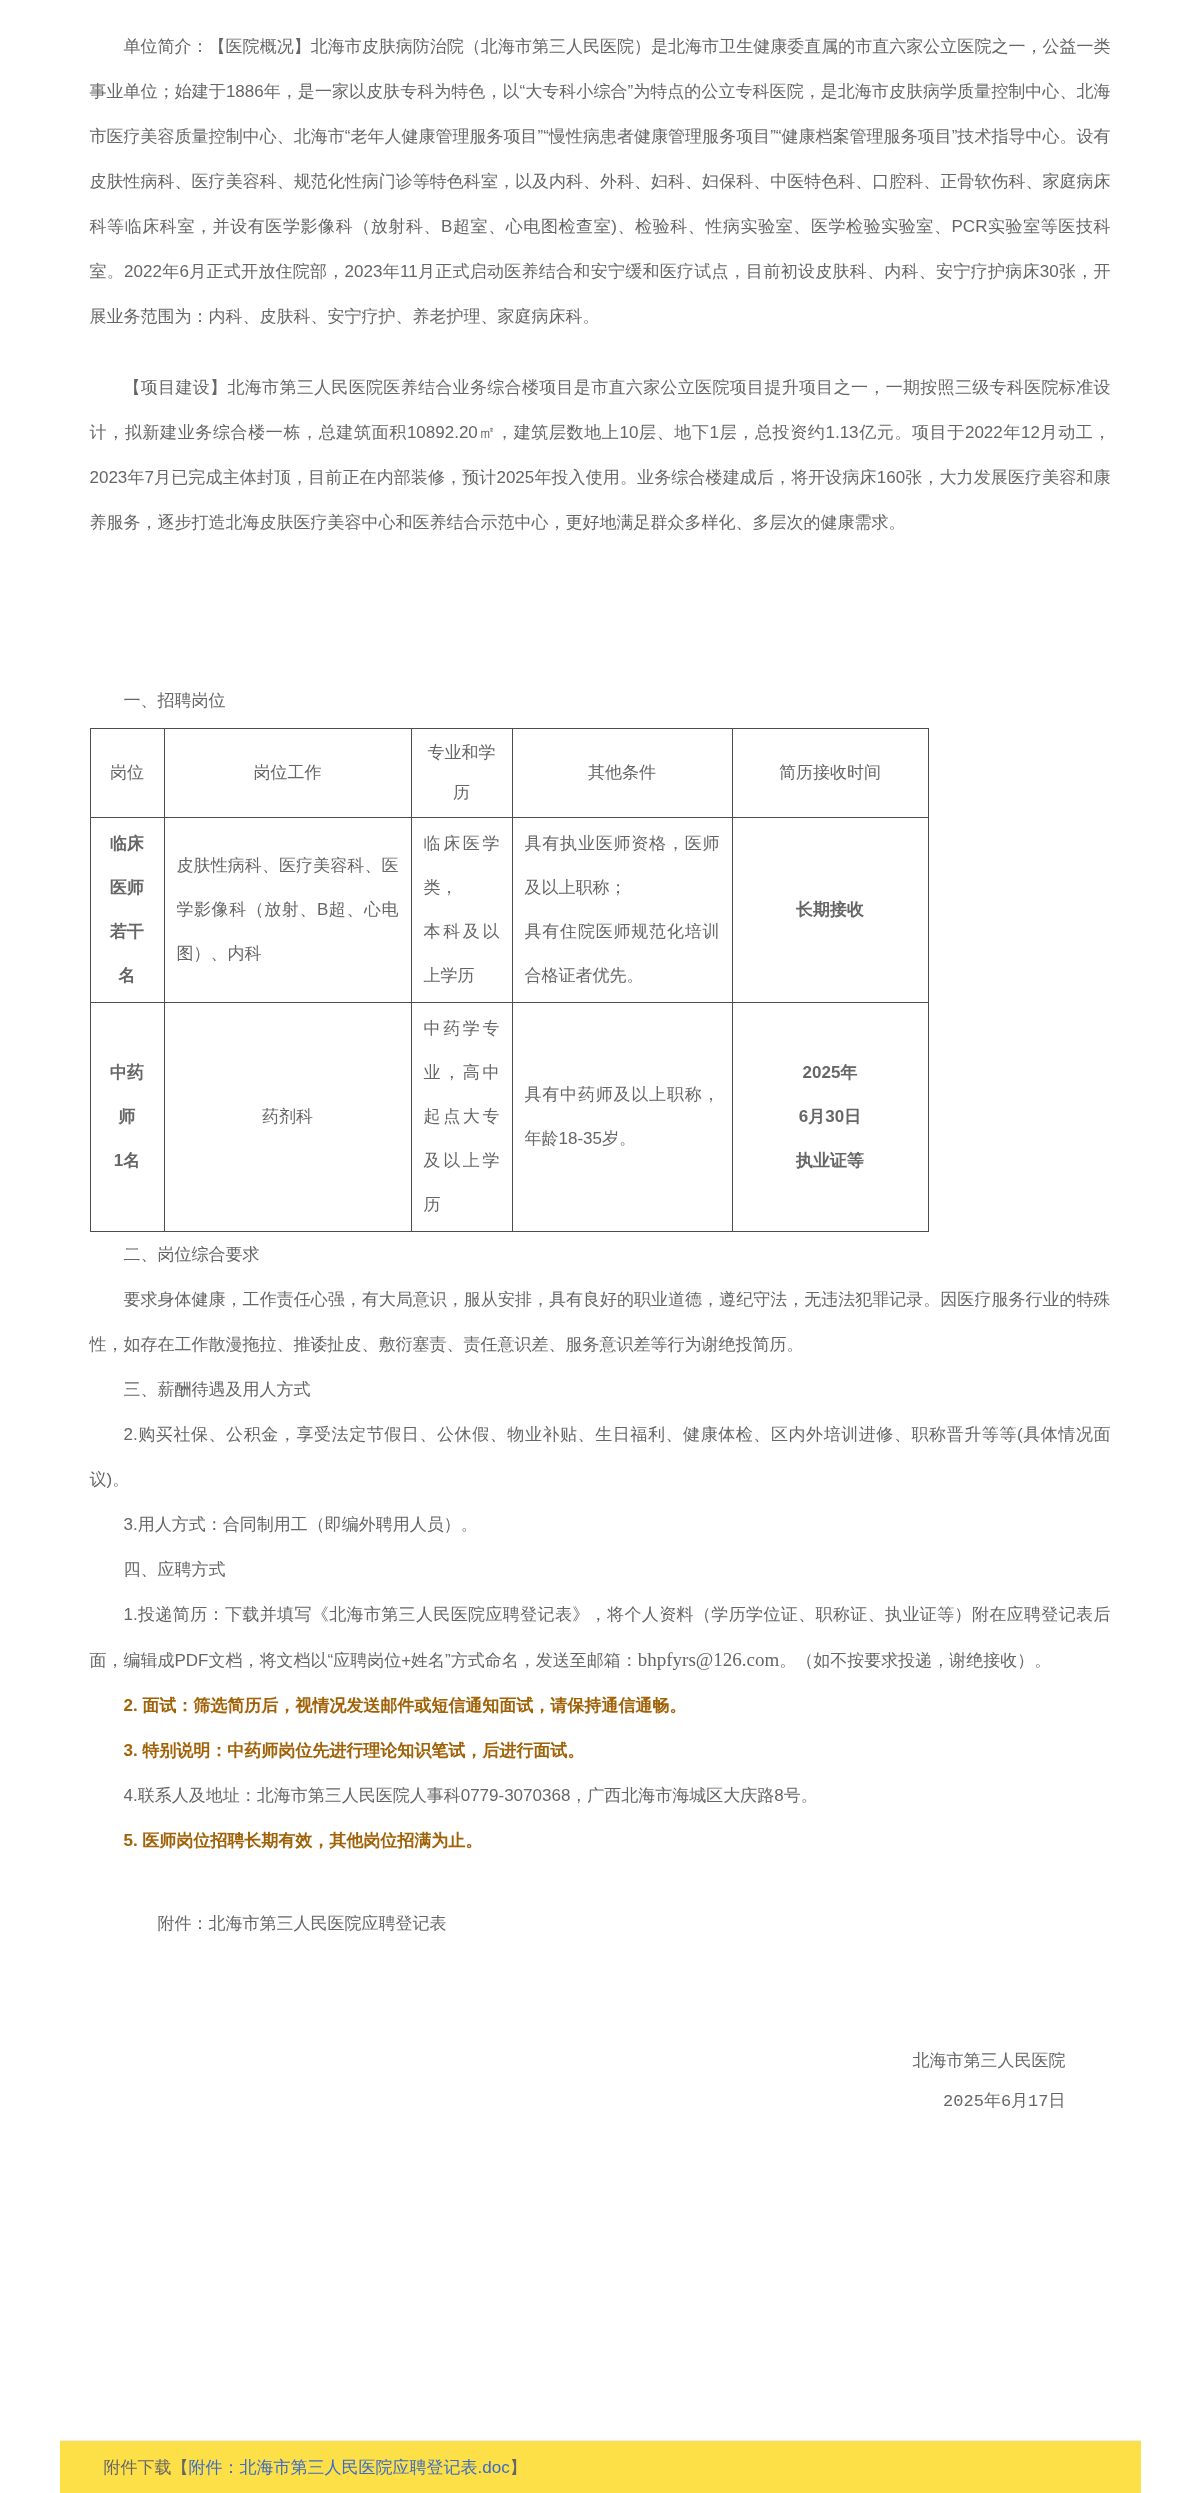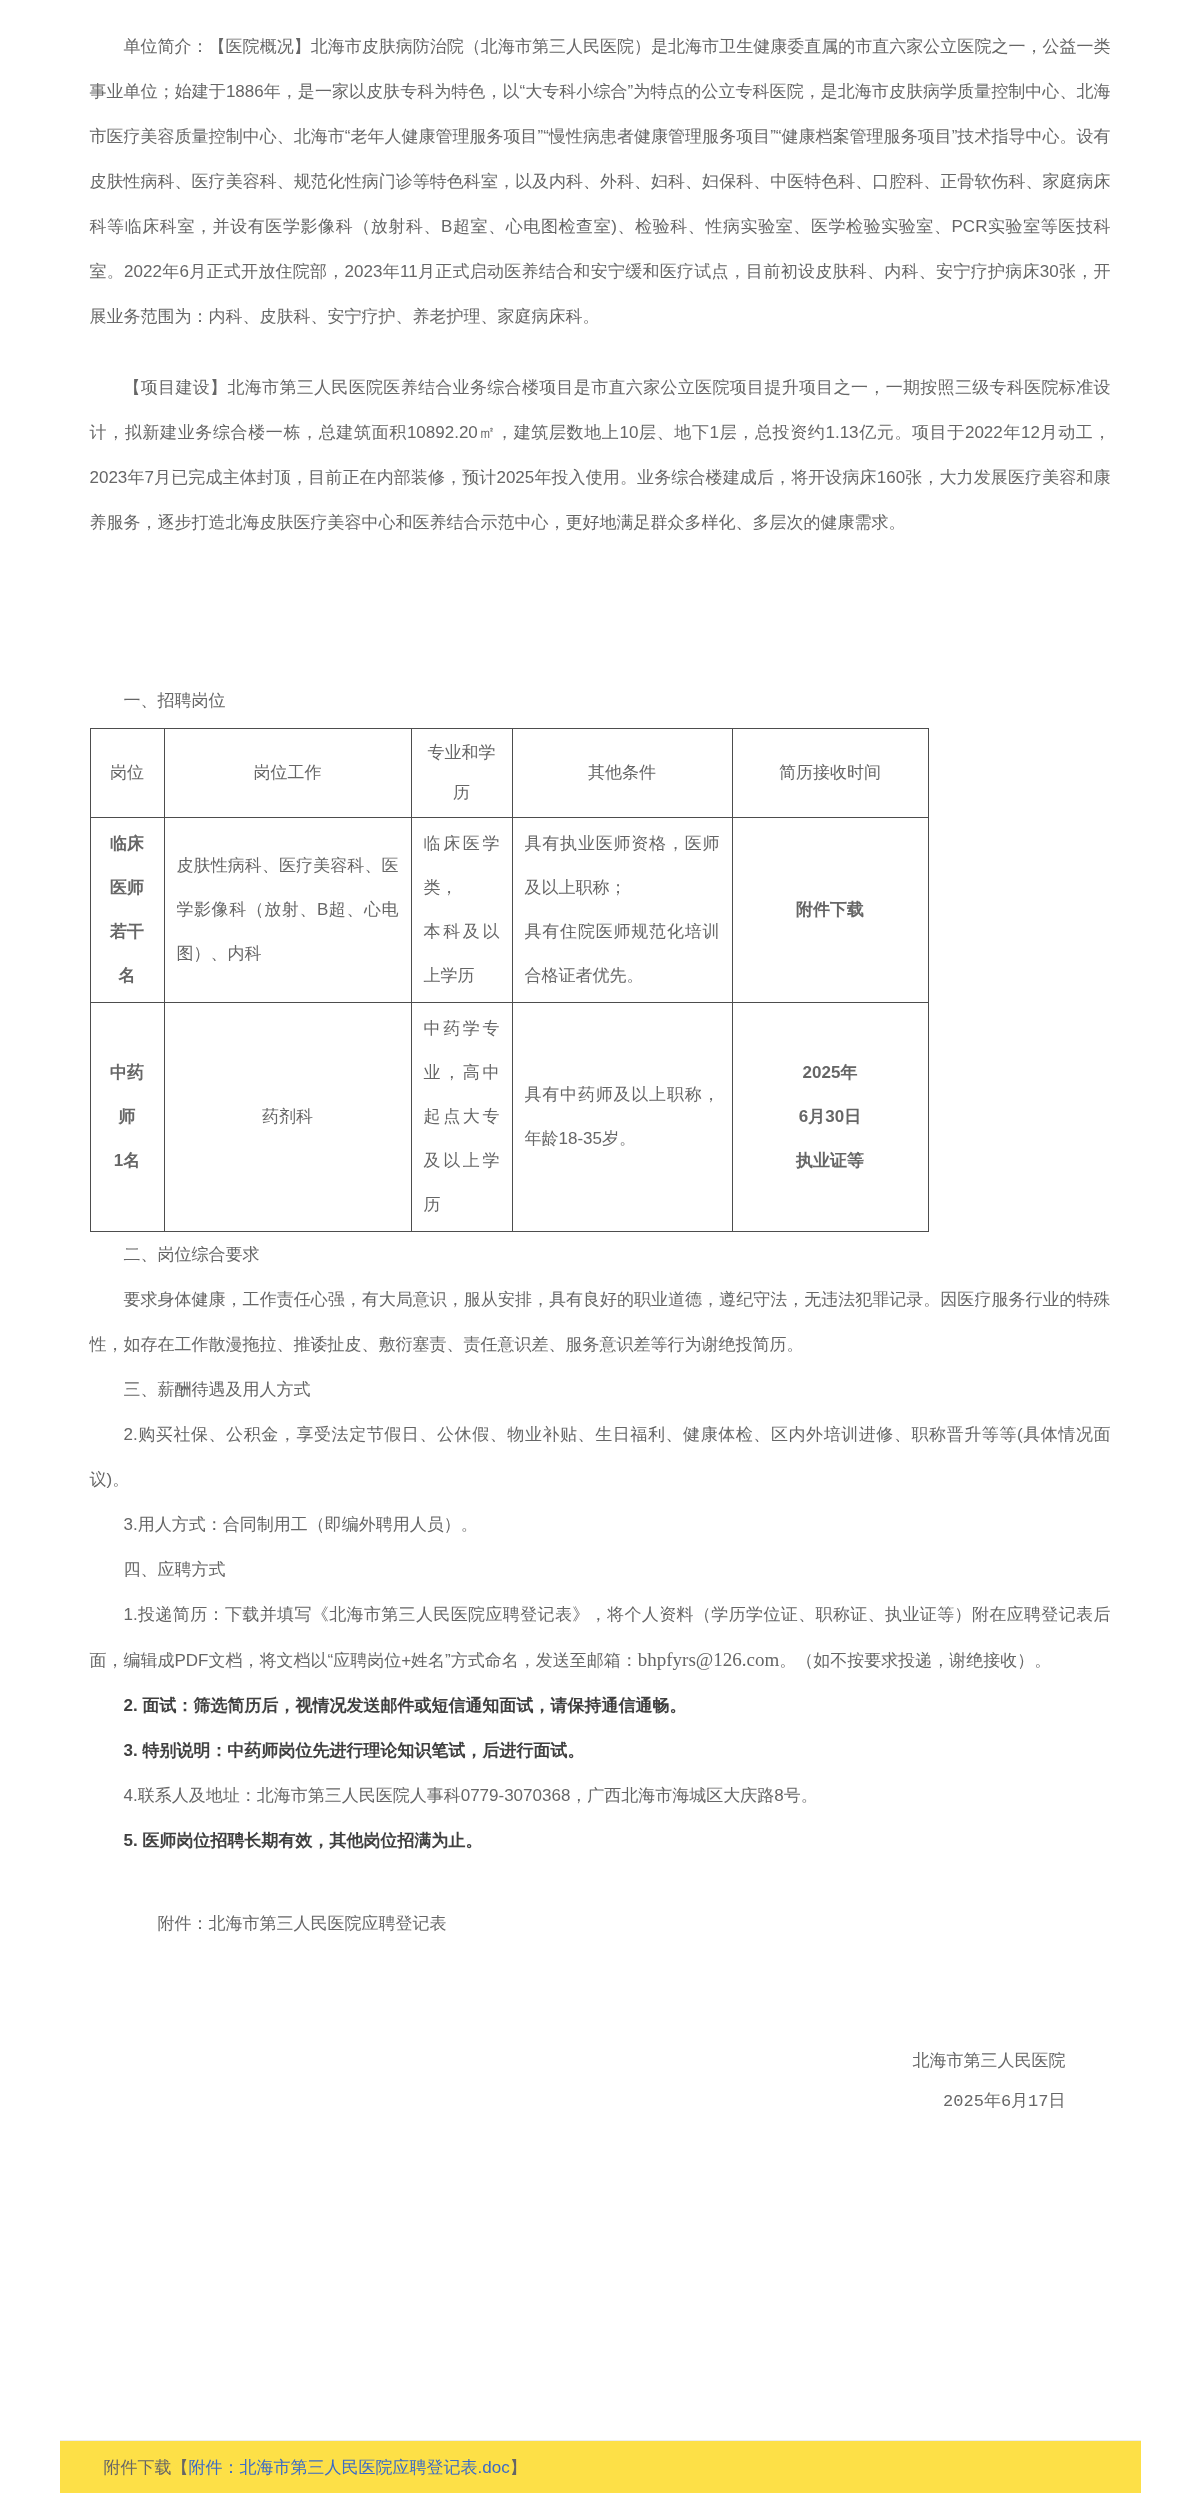--- a/index.html
+++ b/index.html
@@ -22,21 +22,21 @@
     margin:0;
   }
   .para+.para{margin-top:26px;}
   .sec-heading{
     line-height:45px;
     text-indent:2em;
     margin:0;
   }
   .gap-s1{margin-top:133px;}
   .line{line-height:45px;text-indent:2em;margin:0;text-align:justify;}
-  .bold{font-weight:bold;color:#404040;}
+  .bold{font-weight:bold;color:#a16207;}
   .attach-note{margin-top:38px;text-indent:4em;line-height:45px;}
   
   table.jobs{
     border-collapse:collapse;
     table-layout:fixed;
     width:838px;
     margin-top:5px;
   }
   table.jobs th, table.jobs td{
     border:1px solid #4d4d4d;
@@ -106,21 +106,21 @@
     <tbody>
       <tr class="row-1">
         <td class="c pre bold-cell">临床
 医师
 若干名</td>
         <td class="j">皮肤性病科、医疗美容科、医学影像科（放射、B超、心电图）、内科</td>
         <td class="j pre">临床医学类，
 本科及以上学历</td>
         <td class="j pre">具有执业医师资格，医师及以上职称；
 具有住院医师规范化培训合格证者优先。</td>
-        <td class="c bold-cell">附件下载</td>
+        <td class="c bold-cell">长期接收</td>
       </tr>
       <tr class="row-2">
         <td class="c pre bold-cell">中药师
 1名</td>
         <td class="c">药剂科</td>
         <td class="j">中药学专业，高中起点大专及以上学历</td>
         <td class="j">具有中药师及以上职称，年龄18-35岁。</td>
         <td class="c pre bold-cell">2025年
 6月30日
 执业证等</td>

